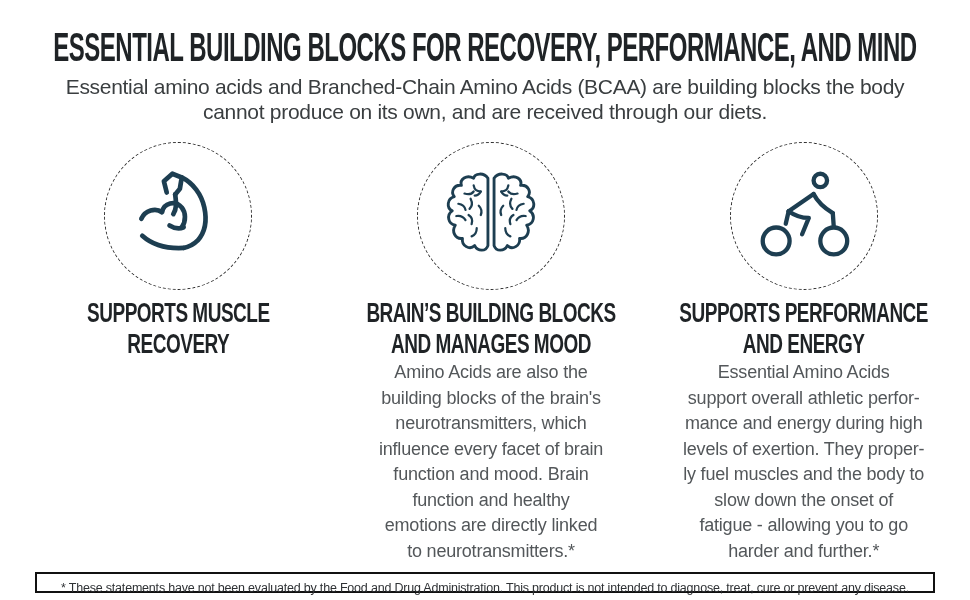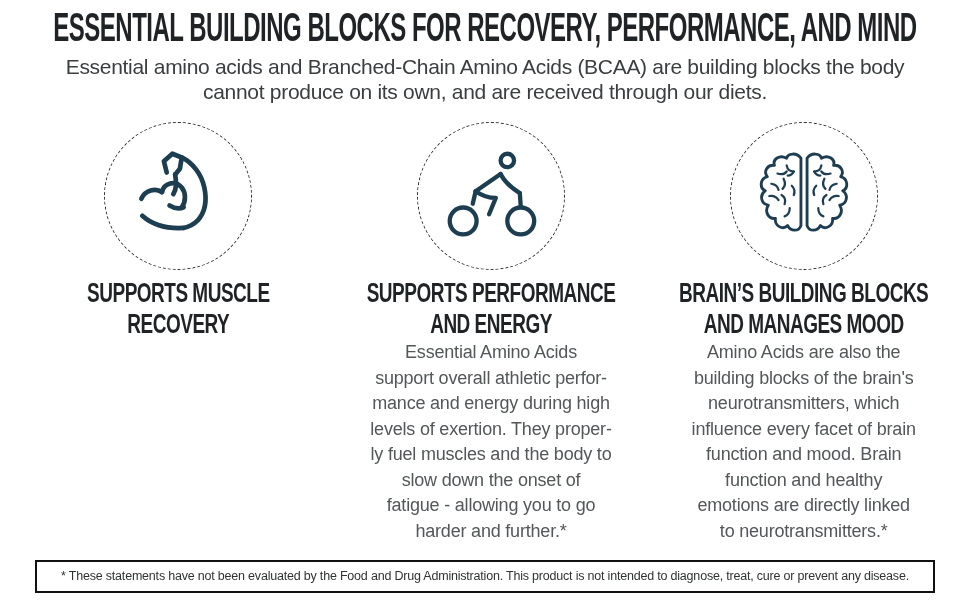--- a/index.html
+++ b/index.html
@@ -10,21 +10,21 @@
     --subtitle:#3a3e40;
     --bg:#ffffff;
   }
   *{margin:0;padding:0;box-sizing:border-box;}
   html,body{width:970px;height:600px;overflow:hidden;}
   body{
     background:var(--bg);
     position:relative;
     font-family:"Liberation Sans",sans-serif;
   }
-  .header{ text-align:center; padding-top:12px; }
+  .header{ text-align:center; padding-top:32px; }
   .headline{
     display:inline-block;
     white-space:pre;
     font-weight:bold;
     font-size:24px;
     line-height:29px;
     letter-spacing:-0.5px;
     color:var(--heading);
     transform:scaleY(1.7);
     transform-origin:center;
@@ -70,21 +70,21 @@
     margin-top:11px;
     white-space:pre-line;
     font-size:18px;
     line-height:25.5px;
     letter-spacing:-0.2px;
     color:var(--body);
   }
   .disclaimer{
     position:absolute;
     left:35px;right:35px;bottom:7px;
-    height:33px;
+    height:21px;
     border:2px solid #111;
     text-align:center;
     line-height:29px;
     font-size:12.5px;
     letter-spacing:-0.2px;
     color:#2f3235;
     background:var(--bg);
   }
 </style>
 </head>
@@ -110,47 +110,20 @@
           <path d="M41 60 Q49 65 56 62"></path>
         </g>
       </svg>
     </div>
     <div class="col-heading">SUPPORTS MUSCLE
 RECOVERY</div>
   </div>
 
   <div class="col">
     <div class="circle">
-      <svg class="icon" width="102" height="96" viewBox="0 0 100 100">
-        <g fill="none" stroke="currentColor" stroke-width="4.5" stroke-linecap="round" stroke-linejoin="round">
-          <circle cx="21" cy="76" r="14"></circle>
-          <circle cx="81" cy="76" r="14"></circle>
-          <circle cx="67" cy="13" r="7"></circle>
-          <path d="M34 45 L60 27"></path>
-          <path d="M60 27 C64 35 72 42 80 47"></path>
-          <path d="M80 47 L81 61"></path>
-          <path d="M34 45 C41 50 50 52 55 52 L48 69"></path>
-          <path d="M34 45 L31 58"></path>
-        </g>
-      </svg>
-    </div>
-    <div class="col-heading">SUPPORTS PERFORMANCE
-AND ENERGY</div>
-    <div class="col-body">Essential Amino Acids
-support overall athletic perfor-
-mance and energy during high
-levels of exertion. They proper-
-ly fuel muscles and the body to
-slow down the onset of
-fatigue - allowing you to go
-harder and further.*</div>
-  </div>
-
-  <div class="col">
-    <div class="circle">
       <svg class="icon" width="102" height="102" viewBox="0 0 100 100">
         <defs>
           <g id="hemi" fill="none" stroke="currentColor" stroke-linecap="round" stroke-linejoin="round">
             <path stroke-width="2.8" d="M47 13 C43 7 34 8 33 13 C26 9 19 14 21 20 C14 19 10 26 14 31 C7 33 6 42 12 45 C6 49 8 58 15 59 C11 65 15 73 22 72 C21 79 29 84 34 79 C37 85 45 85 47 79 L47 13"></path>
             <path stroke-width="2.2" d="M33 20 q1 6 7 6"></path>
             <path stroke-width="2.2" d="M24 28 q6 2 9 -2"></path>
             <path stroke-width="2.2" d="M18 38 q6 1 7 6"></path>
             <path stroke-width="2.2" d="M30 33 q3 6 -1 10"></path>
             <path stroke-width="2.2" d="M16 50 q6 -1 9 4"></path>
             <path stroke-width="2.2" d="M28 49 q5 3 3 9"></path>
@@ -168,17 +141,44 @@
     <div class="col-body">Amino Acids are also the
 building blocks of the brain's
 neurotransmitters, which
 influence every facet of brain
 function and mood. Brain
 function and healthy
 emotions are directly linked
 to neurotransmitters.*</div>
   </div>
 
+  <div class="col">
+    <div class="circle">
+      <svg class="icon" width="102" height="96" viewBox="0 0 100 100">
+        <g fill="none" stroke="currentColor" stroke-width="4.5" stroke-linecap="round" stroke-linejoin="round">
+          <circle cx="21" cy="76" r="14"></circle>
+          <circle cx="81" cy="76" r="14"></circle>
+          <circle cx="67" cy="13" r="7"></circle>
+          <path d="M34 45 L60 27"></path>
+          <path d="M60 27 C64 35 72 42 80 47"></path>
+          <path d="M80 47 L81 61"></path>
+          <path d="M34 45 C41 50 50 52 55 52 L48 69"></path>
+          <path d="M34 45 L31 58"></path>
+        </g>
+      </svg>
+    </div>
+    <div class="col-heading">SUPPORTS PERFORMANCE
+AND ENERGY</div>
+    <div class="col-body">Essential Amino Acids
+support overall athletic perfor-
+mance and energy during high
+levels of exertion. They proper-
+ly fuel muscles and the body to
+slow down the onset of
+fatigue - allowing you to go
+harder and further.*</div>
+  </div>
+
 </div>
 
 <div class="disclaimer">
   <span>* These statements have not been evaluated by the Food and Drug Administration. This product is not intended to diagnose, treat, cure or prevent any disease.</span>
 </div>
 
 </body></html>

